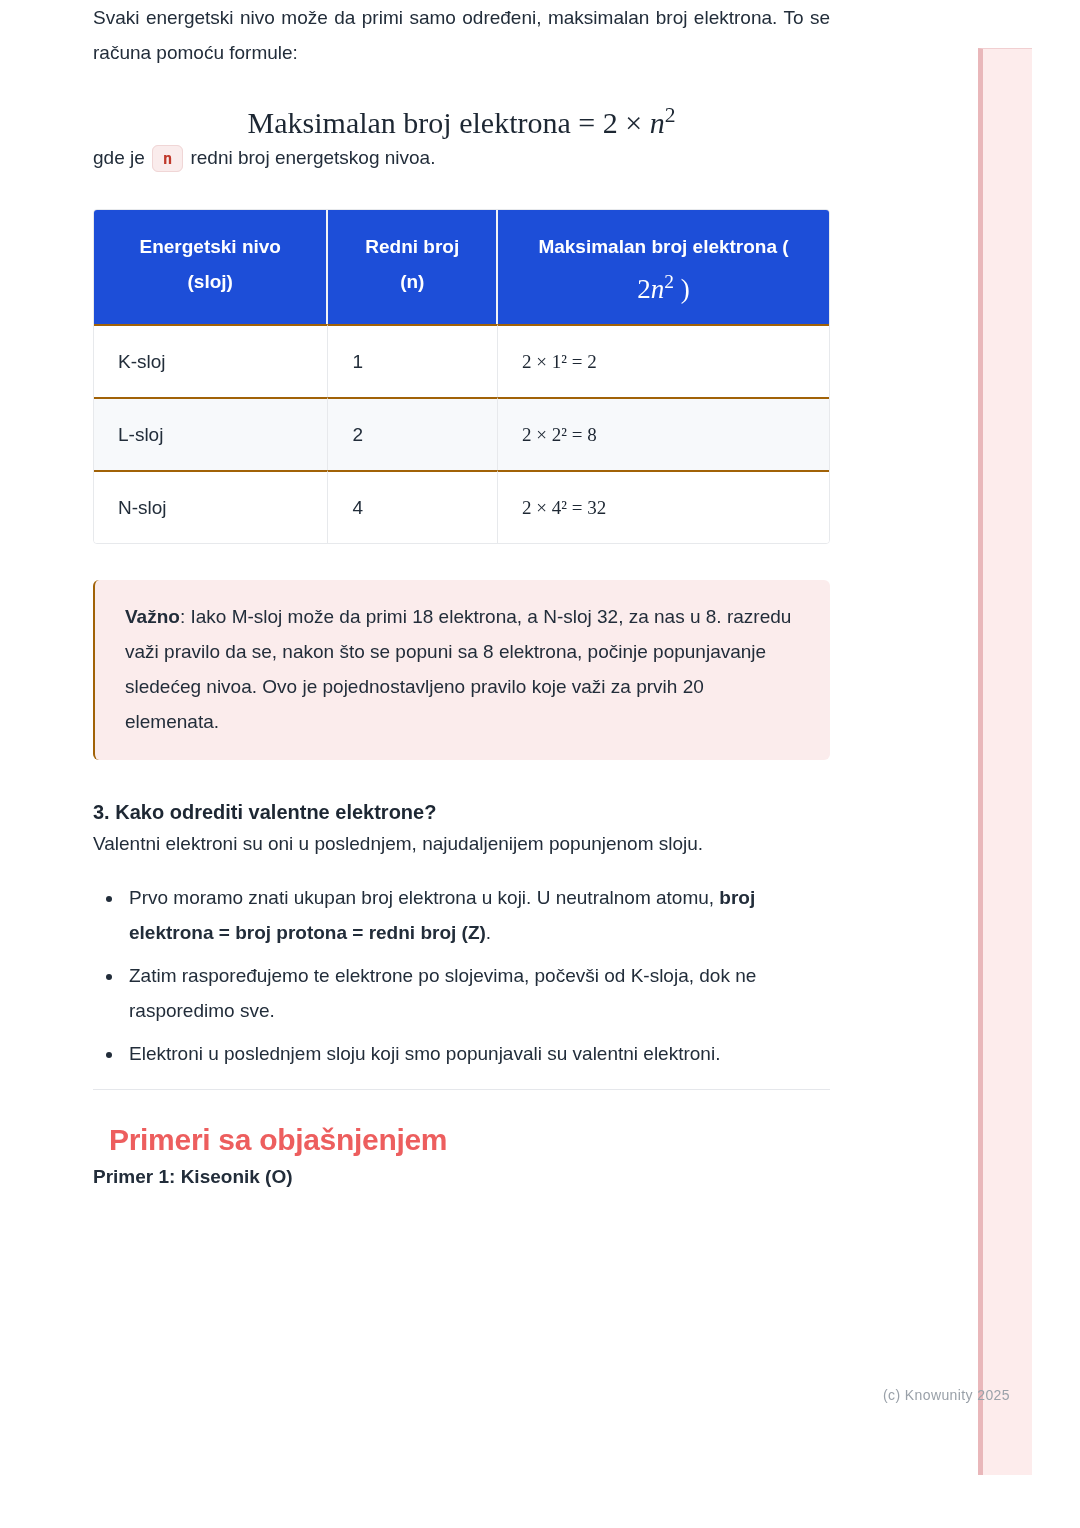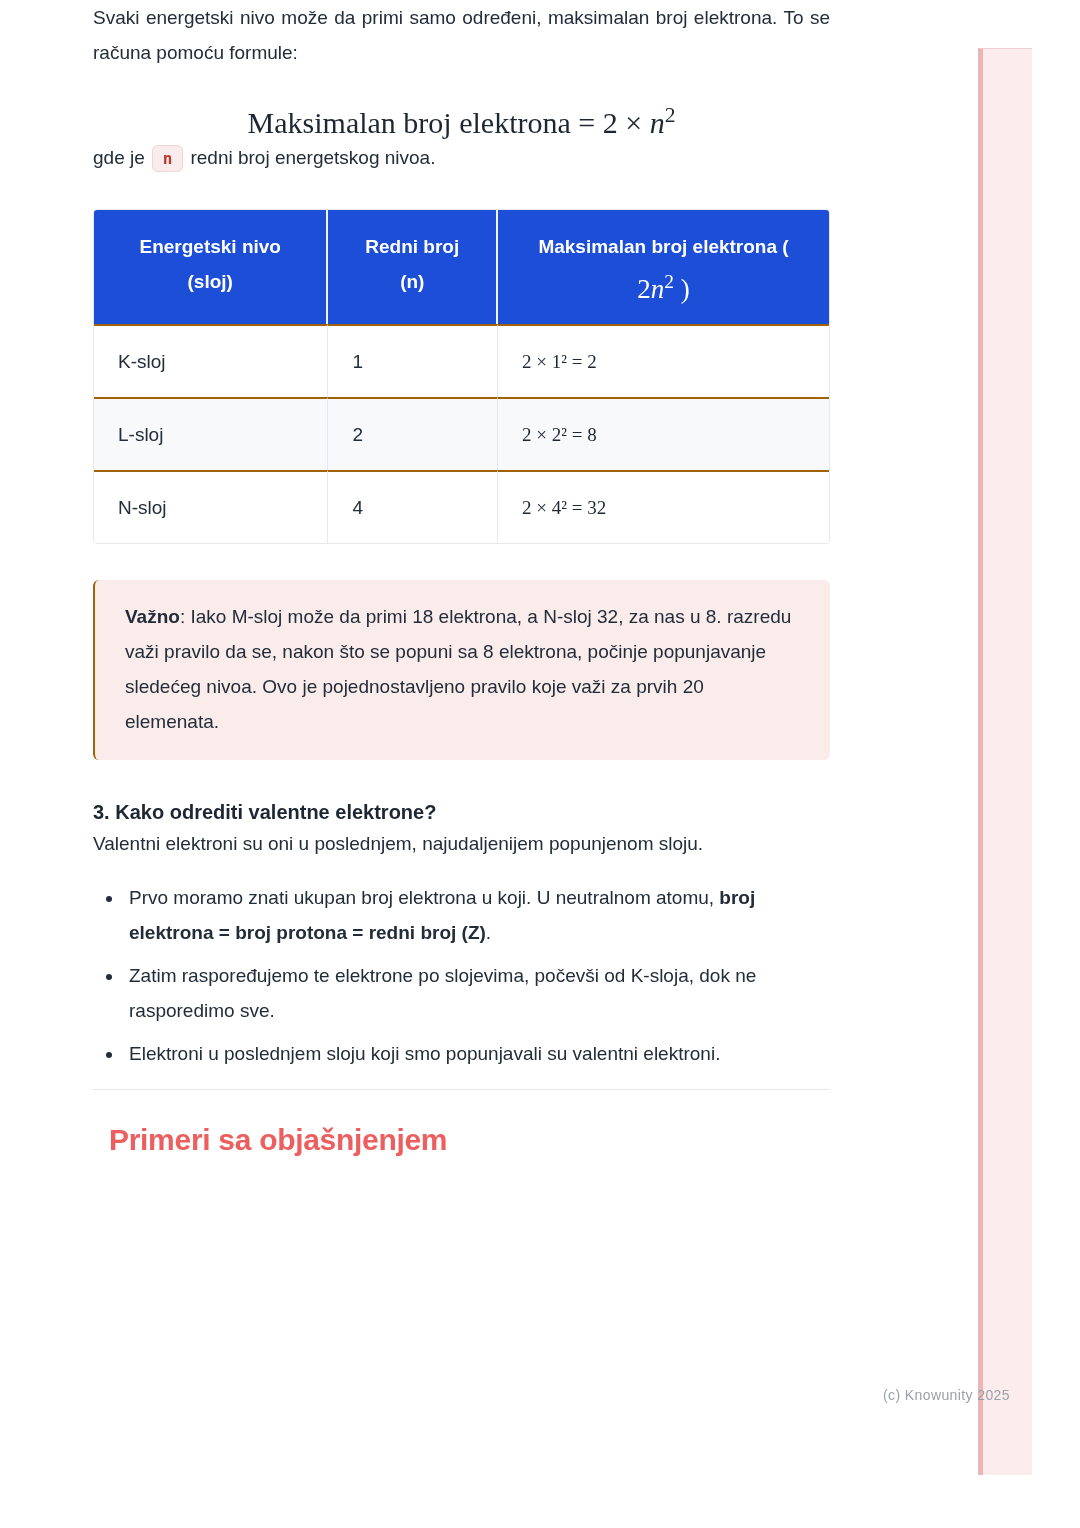--- a/index.html
+++ b/index.html
@@ -223,14 +223,15 @@
     <li><span>Prvo moramo znati ukupan broj elektrona u koji. U neutralnom atomu, </span><strong>broj elektrona = broj protona = redni broj (Z)</strong><span>.</span></li>
     <li>Zatim raspoređujemo te elektrone po slojevima, počevši od K-sloja, dok ne rasporedimo sve.</li>
     <li>Elektroni u poslednjem sloju koji smo popunjavali su valentni elektroni.</li>
   </ul>
 
   <hr class="divider">
 
   <h2 class="examples-heading">Primeri sa objašnjenjem</h2>
 
 
+  <p class="body example-title">Primer 1: Kiseonik (O)</p>
 
 </main>
 
 </body></html>

